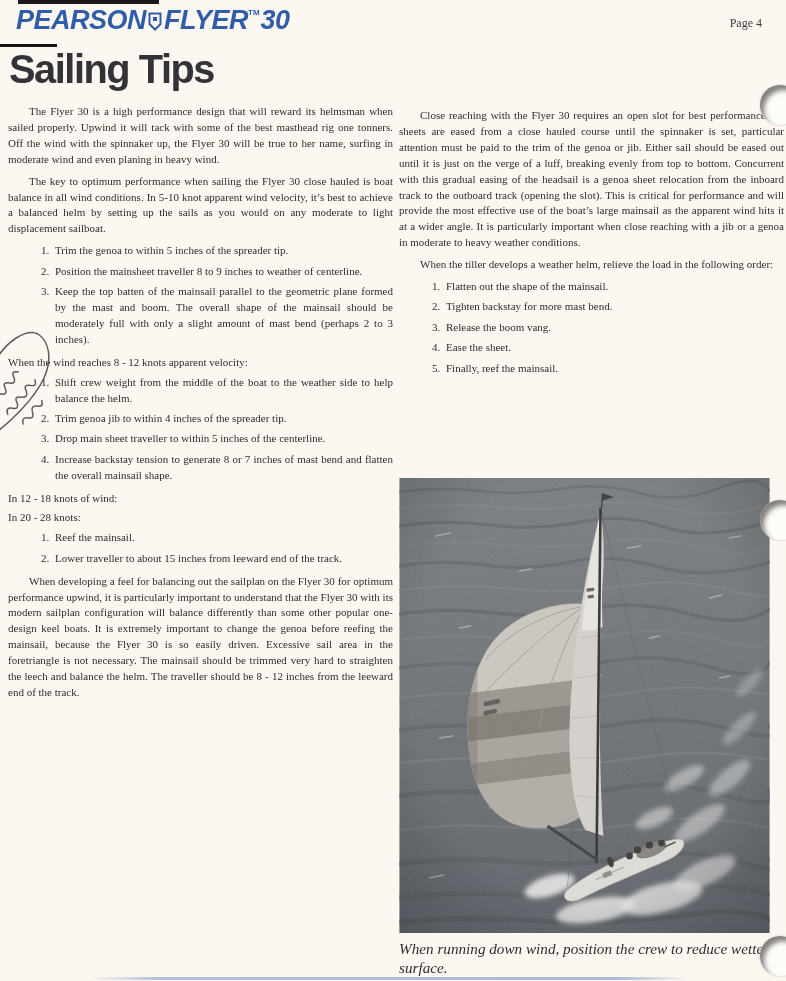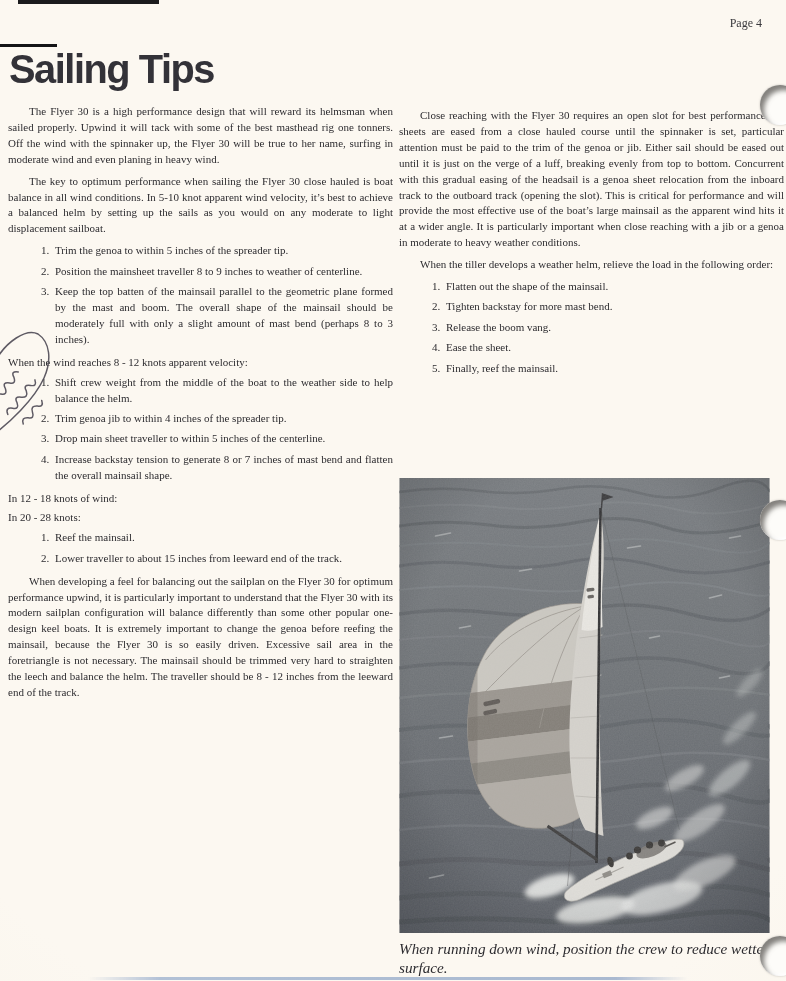--- a/index.html
+++ b/index.html
@@ -42,33 +42,39 @@
   .bottom-edge { position:absolute; left:88px; bottom:1px; width:600px; height:3px; opacity:0.65;
     background:linear-gradient(90deg, rgba(138,163,200,0) 0%, #8aa3c8 12%, #7d97bf 88%, rgba(138,163,200,0) 100%); }
 </style>
 </head>
 <body>
 
 <div class="page">
 
   <div class="top-strip"></div>
 
+  <div class="logo">
+    <span>PEARSON</span><span class="pennant"><svg viewBox="0 0 14 19" width="14" height="19">
+          <path d="M1.5,1.5 h11 v10.5 l-5.5,5.5 l-5.5,-5.5 Z" fill="none" stroke="#2f5da9" stroke-width="2"></path>
+          <path d="M5,5 h4 v4 h-4 Z" fill="#2f5da9"></path>
+        </svg></span><span>FLYER</span><span class="tm">TM</span><span>30</span>
+  </div>
 
   <div class="page-num">Page 4</div>
 
   <div class="title-rule"></div>
   <h1 class="page-title">Sailing Tips</h1>
 
   <div class="col col-left">
     <p>The Flyer 30 is a high performance design that will reward its helmsman when sailed properly. Upwind it will tack with some of the best masthead rig one tonners. Off the wind with the spinnaker up, the Flyer 30 will be true to her name, surfing in moderate wind and even planing in heavy wind.</p>
     <p>The key to optimum performance when sailing the Flyer 30 close hauled is boat balance in all wind conditions. In 5-10 knot apparent wind velocity, it’s best to achieve a balanced helm by setting up the sails as you would on any moderate to light displacement sailboat.</p>
     <ol>
         <li>Trim the genoa to within 5 inches of the spreader tip.</li>
         <li>Position the mainsheet traveller 8 to 9 inches to weather of centerline.</li>
-        <li>Keep the top batten of the mainsail parallel to the geometric plane formed by the mast and boom. The overall shape of the mainsail should be moderately full with only a slight amount of mast bend (perhaps 8 to 3 inches).</li>
+        <li>Keep the top batten of the mainsail parallel to the geometric plane formed by the mast and boom. The overall shape of the mainsail should be moderately full with only a slight amount of mast bend (perhaps 2 to 3 inches).</li>
       </ol>
     <p class="section-heading">When the wind reaches 8 - 12 knots apparent velocity:</p>
     <ol>
         <li>Shift crew weight from the middle of the boat to the weather side to help balance the helm.</li>
         <li>Trim genoa jib to within 4 inches of the spreader tip.</li>
         <li>Drop main sheet traveller to within 5 inches of the centerline.</li>
         <li>Increase backstay tension to generate 8 or 7 inches of mast bend and flatten the overall mainsail shape.</li>
       </ol>
     <p class="section-heading">In 12 - 18 knots of wind:</p>
     <p class="section-heading">In 20 - 28 knots:</p>

